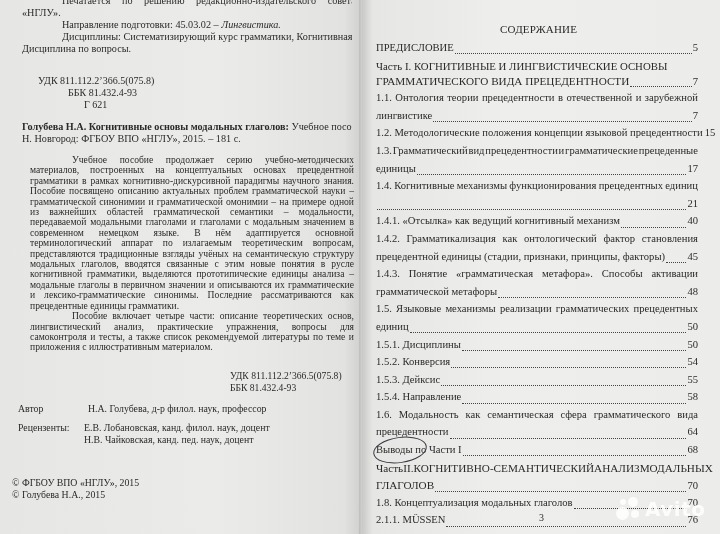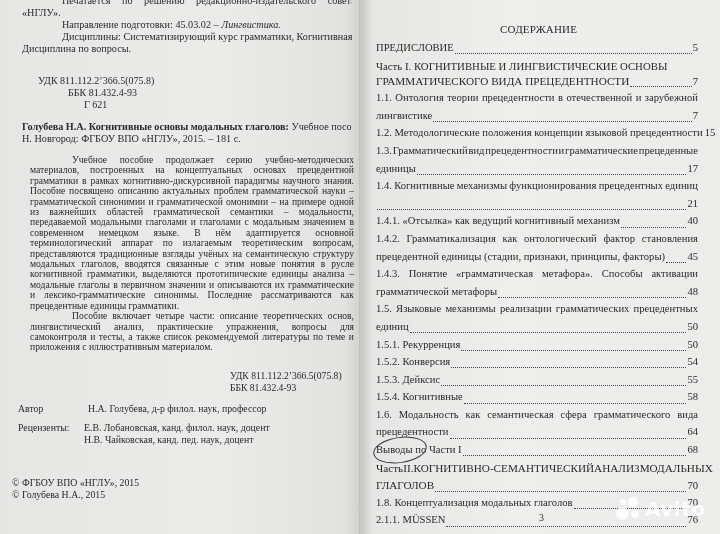--- a/index.html
+++ b/index.html
@@ -244,36 +244,36 @@
           <span>грамматических</span>
           <span>прецедентных</span>
         </span>
       </div>
       <div class="toc-row">
         <span class="t">единиц</span>
         <span class="dots"></span>
         <span class="p">50</span>
       </div>
       <div class="toc-row">
-        <span class="t">1.5.1. Рекурренция</span>
+        <span class="t">1.5.1. Дисциплины</span>
         <span class="dots"></span>
         <span class="p">50</span>
       </div>
       <div class="toc-row">
         <span class="t">1.5.2. Конверсия</span>
         <span class="dots"></span>
         <span class="p">54</span>
       </div>
       <div class="toc-row">
         <span class="t">1.5.3. Дейксис</span>
         <span class="dots"></span>
         <span class="p">55</span>
       </div>
       <div class="toc-row">
-        <span class="t">1.5.4. Когнитивные</span>
+        <span class="t">1.5.4. Направление</span>
         <span class="dots"></span>
         <span class="p">58</span>
       </div>
       <div class="toc-row justify">
         <span class="t">
           <span>1.6.</span>
           <span>Модальность</span>
           <span>как</span>
           <span>семантическая</span>
           <span>сфера</span>

